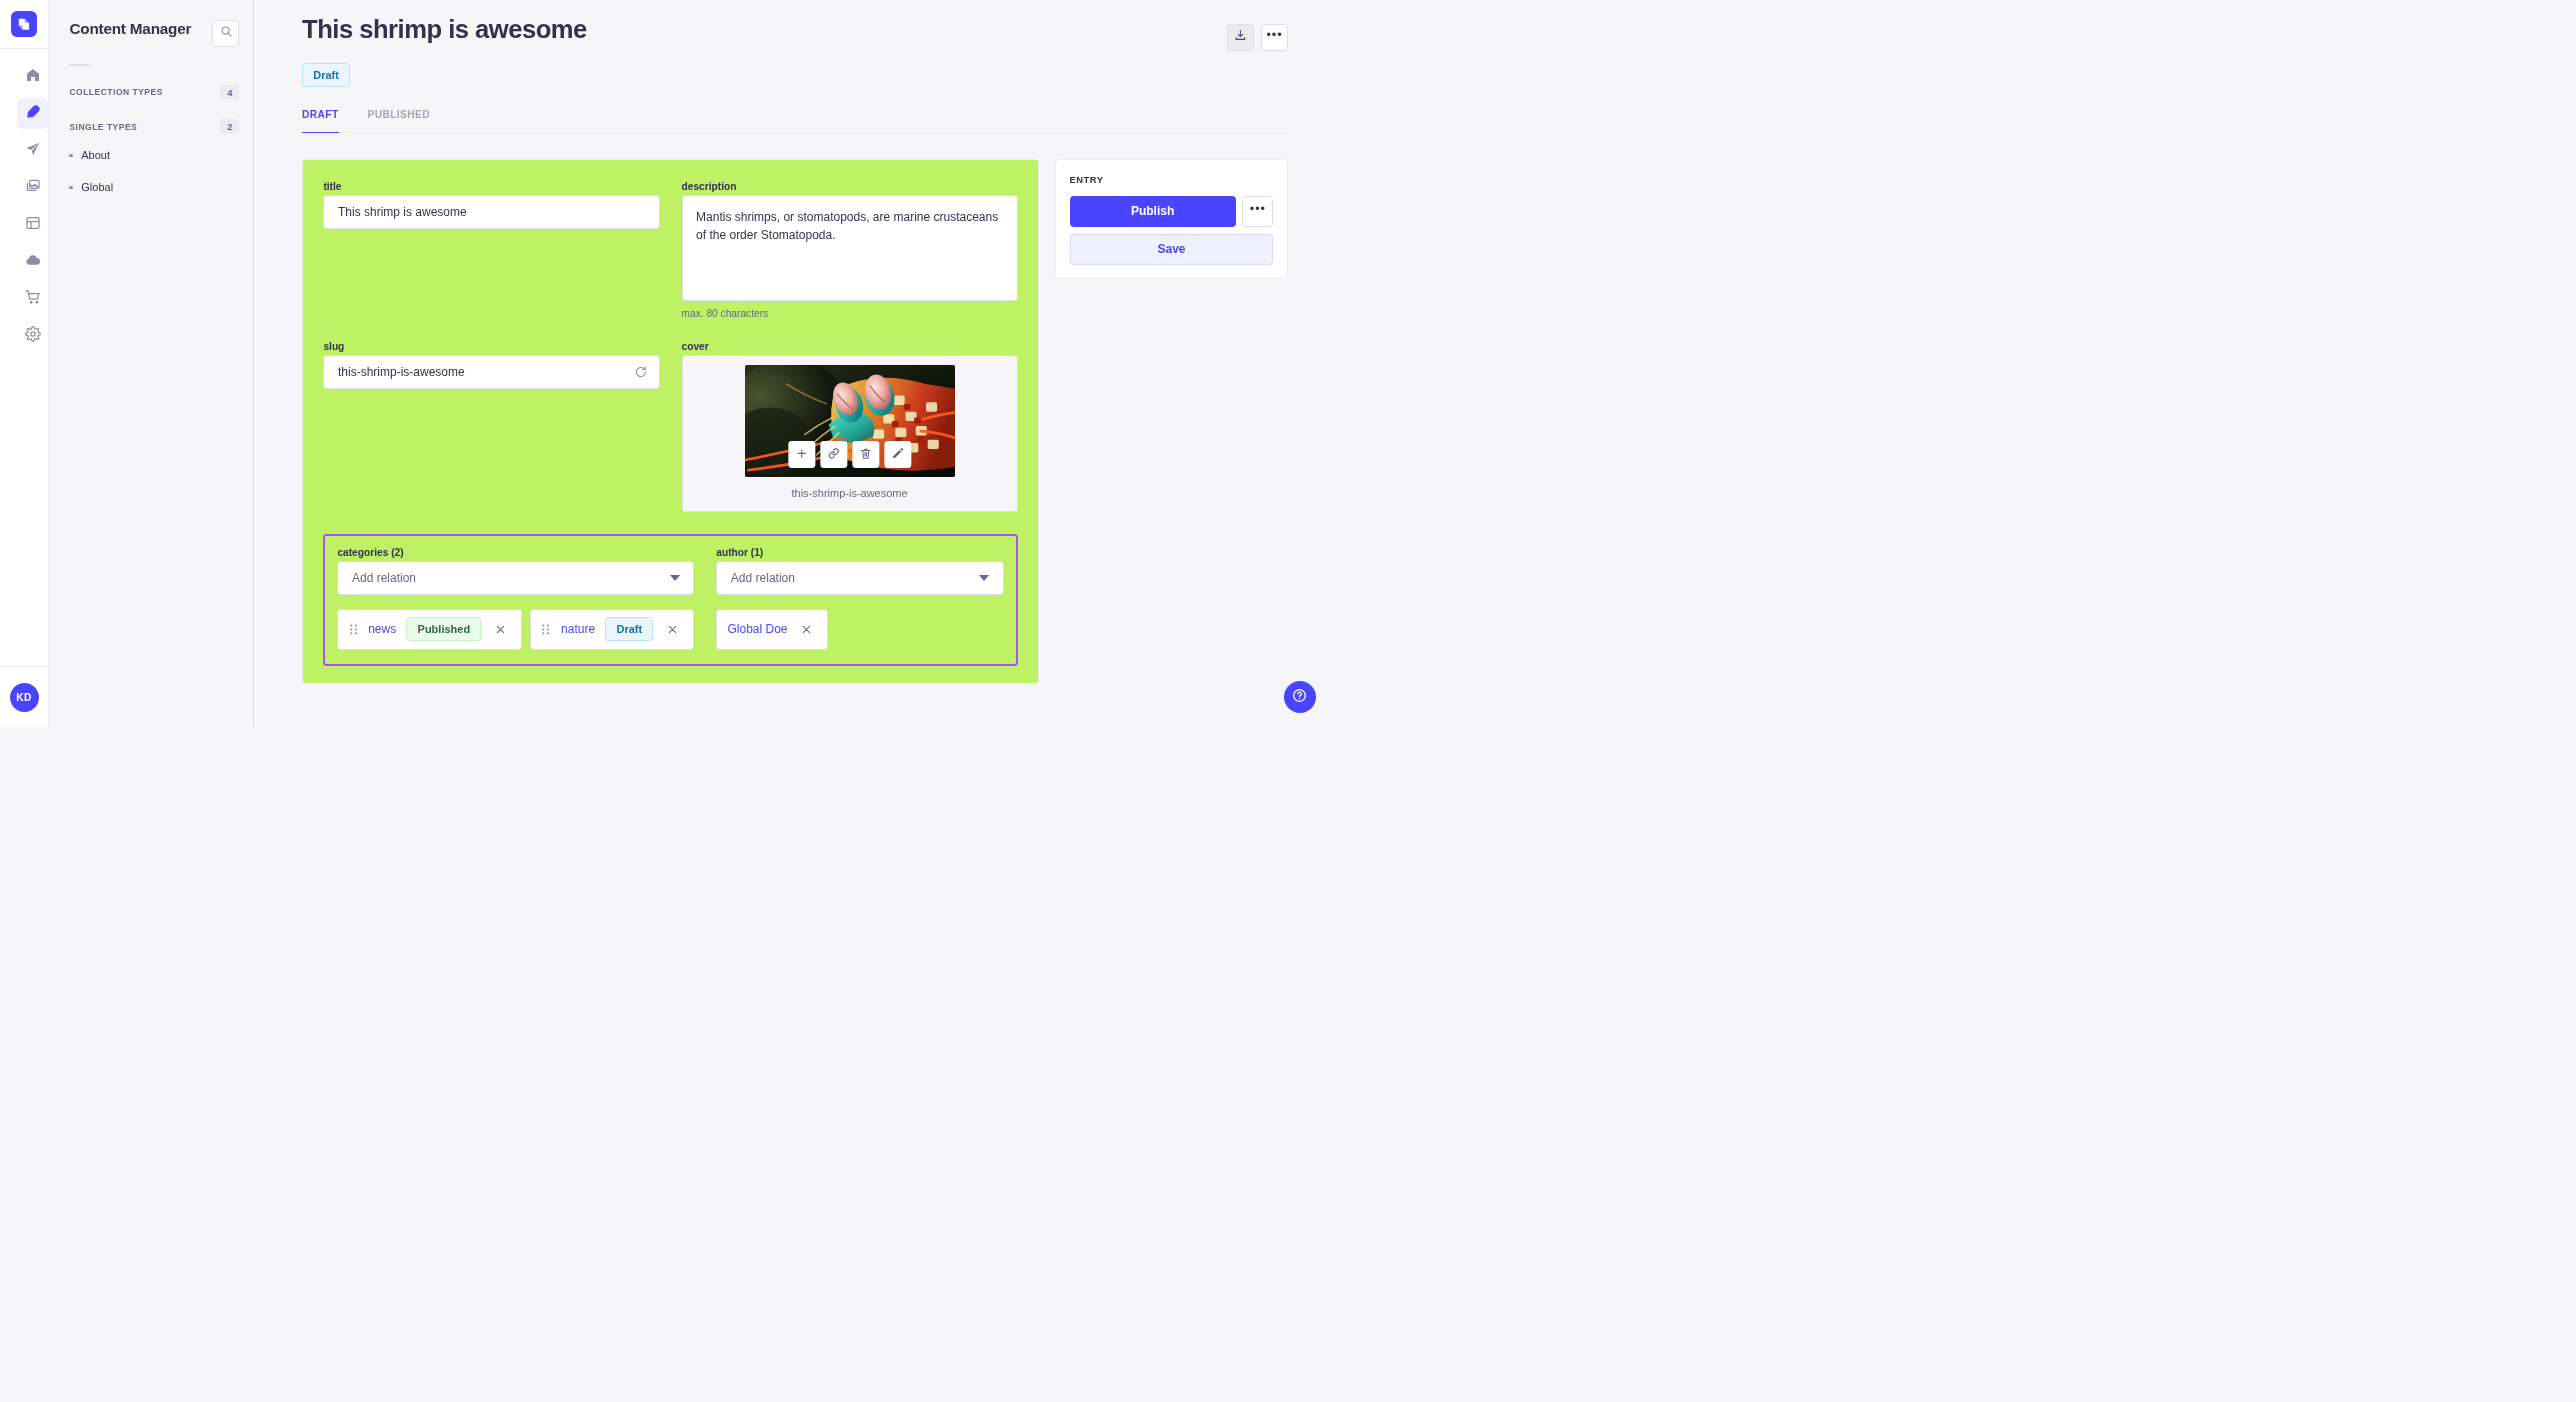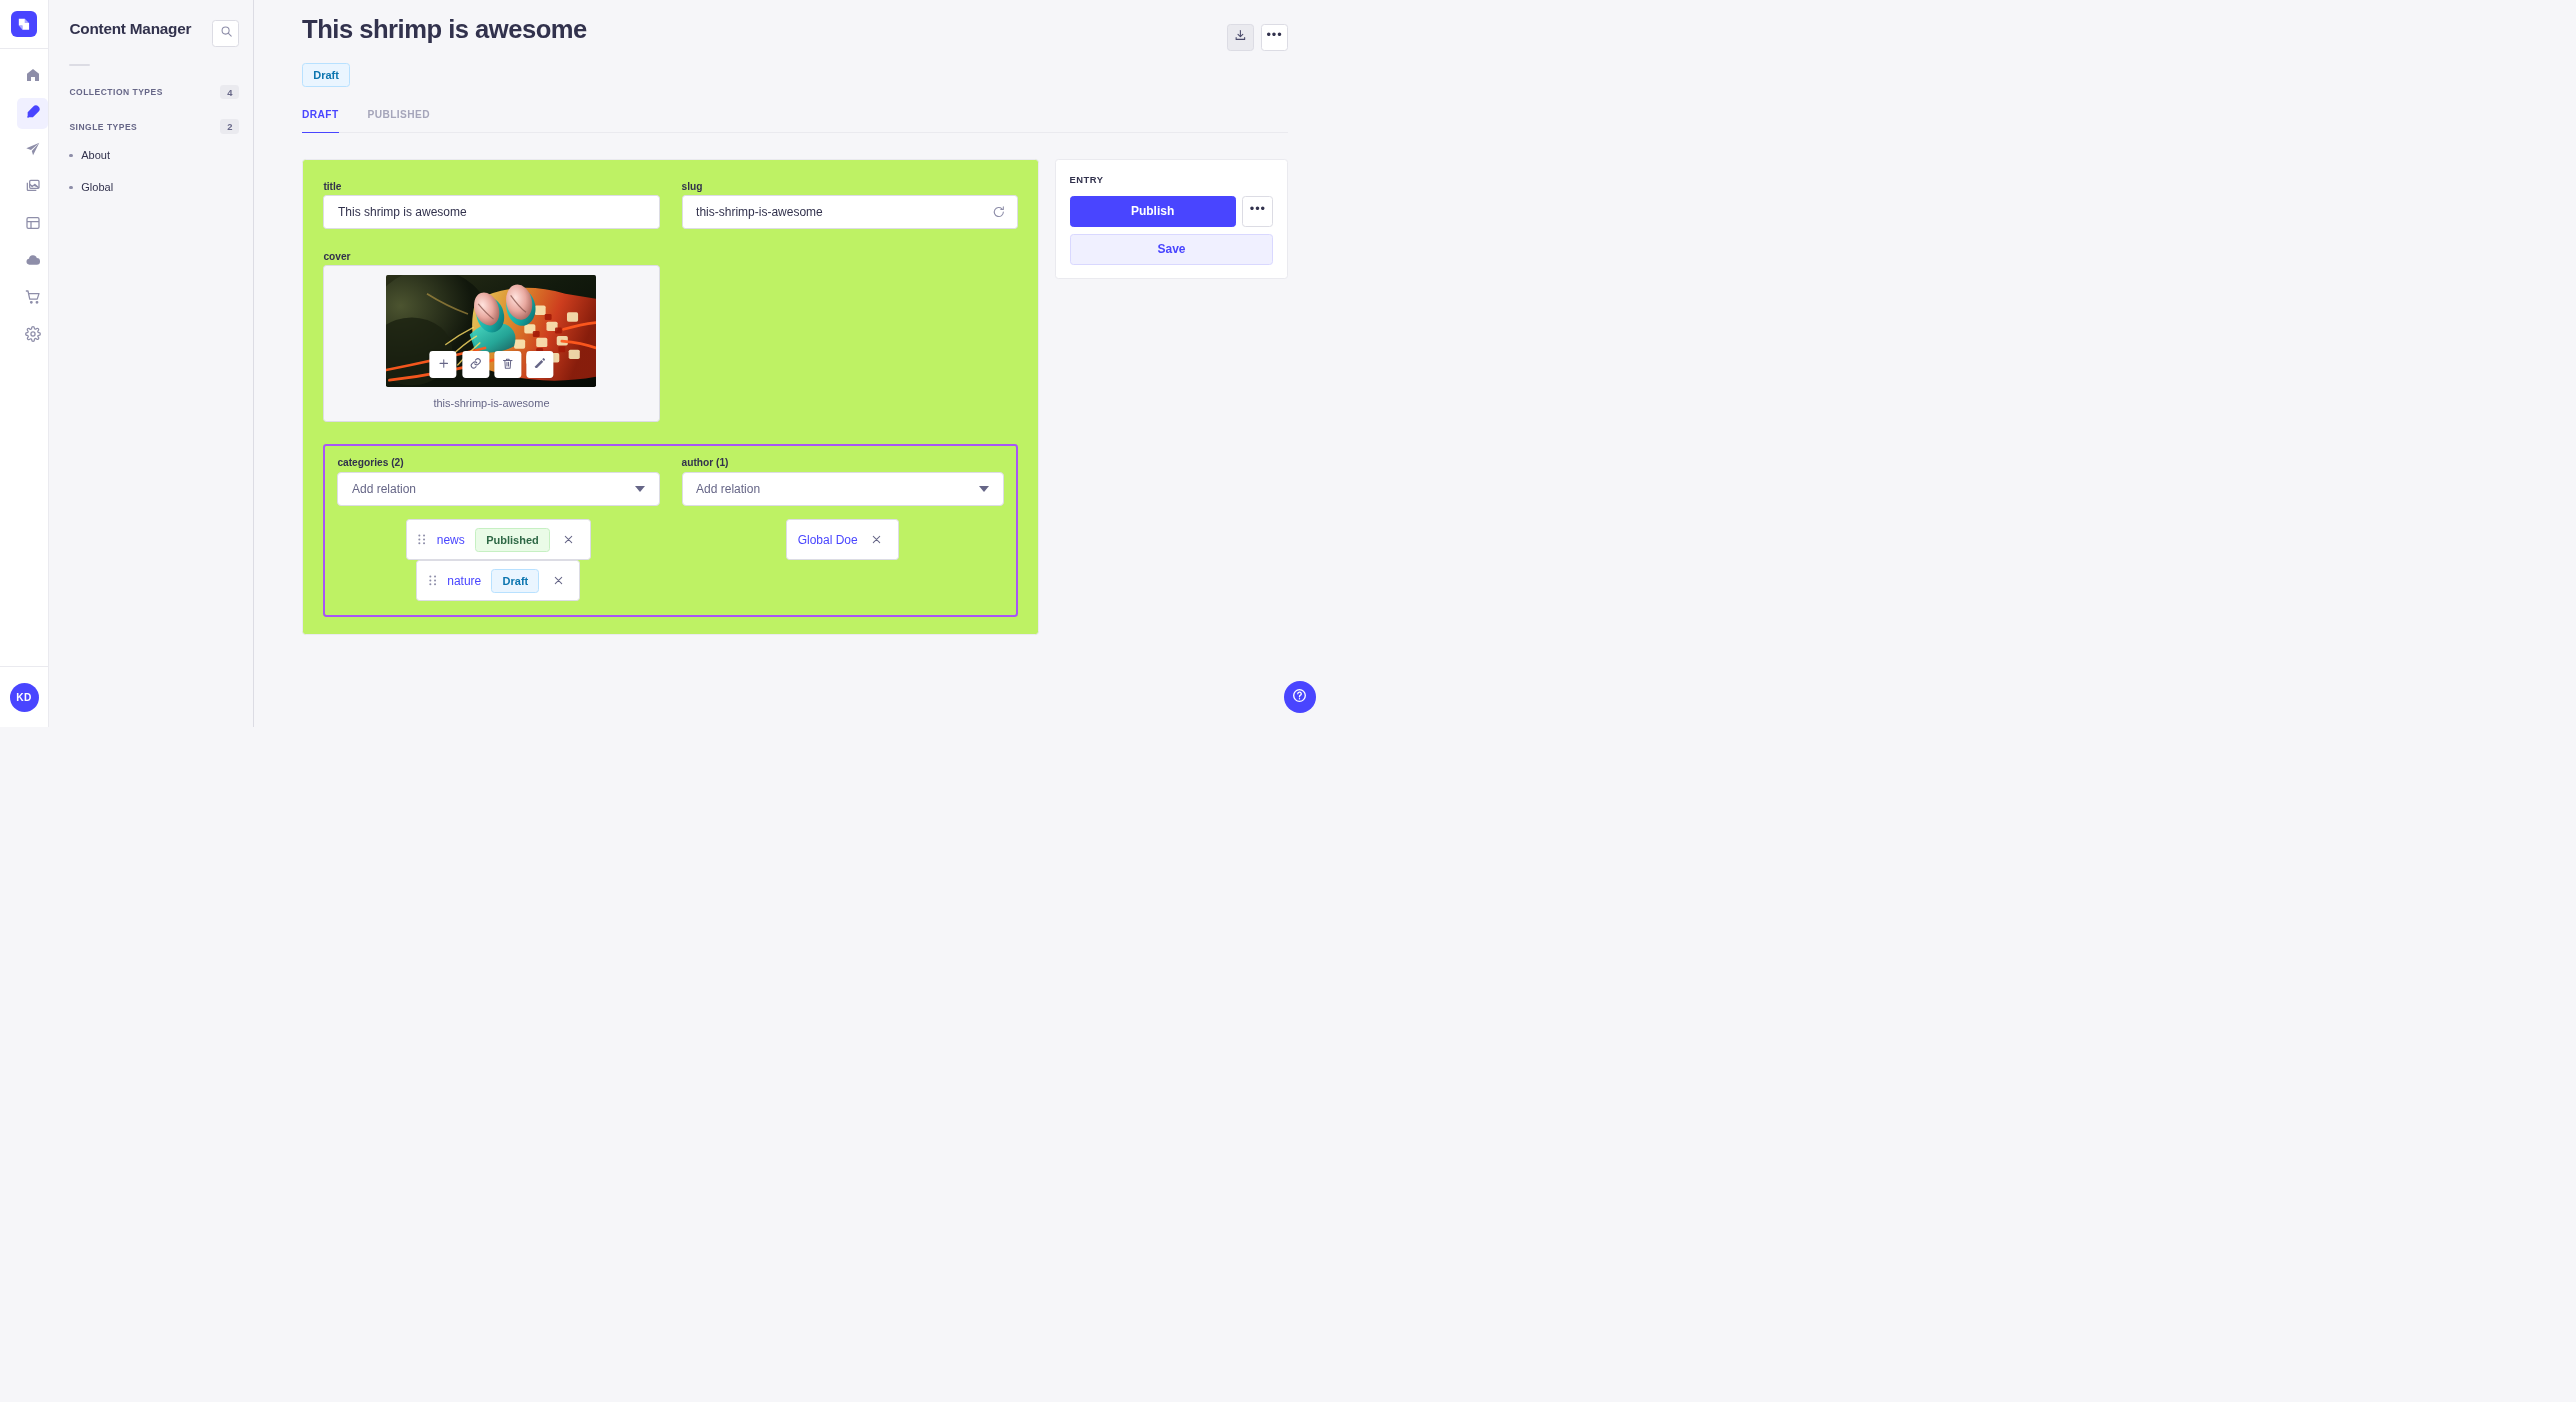--- a/index.html
+++ b/index.html
@@ -182,21 +182,21 @@
     margin-top: 22px; border: 2.6px solid #a855f7; border-radius: 3.4px;
     padding: 11px 12px 13.6px 12px;
   }
   .rel-grid { display: grid; grid-template-columns: 1fr 1fr; gap: 22px; align-items: start; }
   .select {
     width: 100%; height: 34px; border: 0.9px solid #dcdce4; border-radius: 4px;
     background: #fff; padding: 0 13.6px; font-size: 12px; color: #666687;
     display: flex; align-items: center; justify-content: space-between; cursor: pointer;
   }
   .caret { width: 0; height: 0; border-left: 5.1px solid transparent; border-right: 5.1px solid transparent; border-top: 6px solid #666687; }
-  .rel-list { margin-top: 13.6px; display: flex; flex-direction: column; gap: 0; align-items: center; }
+  .rel-list { margin-top: 13.6px; display: flex; flex-direction: row; gap: 8px; align-items: center; }
   .rel-item {
     height: 41px; border: 0.9px solid #dcdce4; border-radius: 3.4px; background: #fff;
     display: flex; align-items: center; gap: 10.2px; padding: 0 12px 0 10.2px;
   }
   .drag-handle { display: flex; cursor: grab; }
   .rel-name { font-size: 12px; color: #4945ff; flex: 1; }
   .rel-x { cursor: pointer; display: flex; padding: 3.4px; }
 
   
   .side-card {
@@ -388,20 +388,25 @@
     <div class="content-row">
 
       <div class="form-card">
         <div class="grid2">
 
           <div>
             <label class="field-label">title</label>
             <div class="input">This shrimp is awesome</div>
           </div>
 
+          <div>
+            <label class="field-label">description</label>
+            <div class="textarea">Mantis shrimps, or stomatopods, are marine crustaceans of the order Stomatopoda.</div>
+            <div class="hint">max. 80 characters</div>
+          </div>
 
           <div>
             <label class="field-label">slug</label>
             <div class="input-wrap">
               <div class="input">this-shrimp-is-awesome</div>
               <span class="input-action">
                 <svg width="13.6" height="13.6" viewBox="0 0 24 24" fill="none" stroke="#8e8ea9" stroke-width="1.9" stroke-linecap="round" stroke-linejoin="round">
                   <path d="M20 12a8 8 0 1 1-2.4-5.7"></path>
                     <path d="M20 3v4.5h-4.5"></path>
                 </svg>

